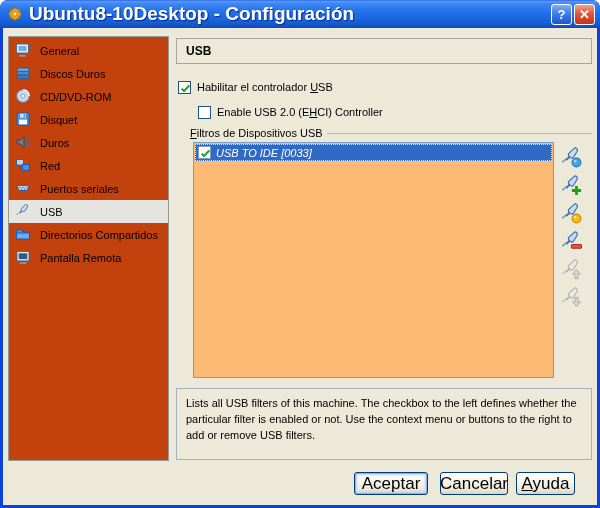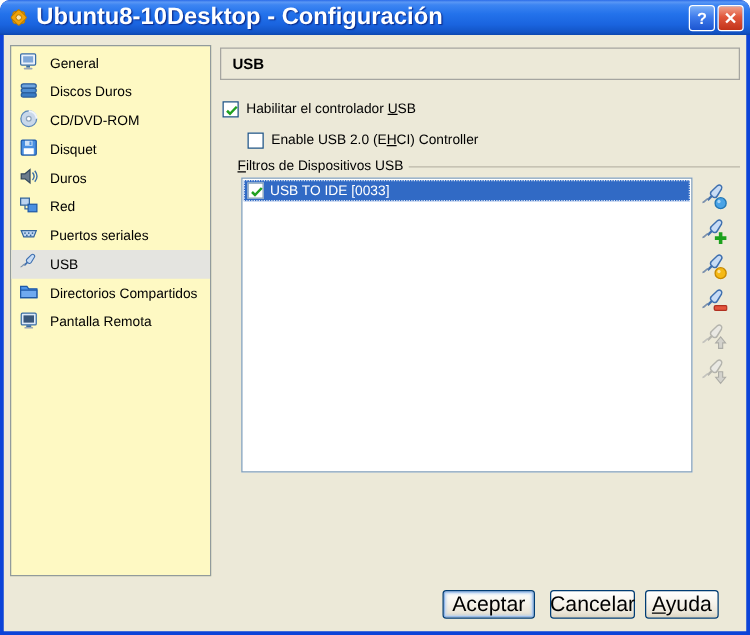--- a/index.html
+++ b/index.html
@@ -28,21 +28,21 @@
   .tb-btn{
     width:21px;height:21px;margin-left:2px;border:1px solid #fff;border-radius:3px;
     color:#fff;font-weight:bold;font-size:13px;line-height:19px;text-align:center;
     cursor:default;
   }
   .tb-help{background:linear-gradient(180deg,#7DB1F8 0%,#3F7CEC 45%,#1C55D0 100%);}
   .tb-close{background:linear-gradient(180deg,#F0A48E 0%,#E1573B 45%,#C2331A 100%);}
   
   .sidebar{
     position:absolute;left:8px;top:36px;width:161px;height:425px;
-    background:#fef9c3;border:1px solid #919B9C;padding-top:2px;
+    background:#c2410c;border:1px solid #919B9C;padding-top:2px;
   }
   .side-item{
     height:23px;display:flex;align-items:center;gap:9px;padding-left:6px;
     white-space:nowrap;
   }
   .side-item.selected{background:#E4E4E0;}
   .side-item svg{flex:0 0 auto;}
   
   .header-box{
     position:absolute;left:176px;top:38px;width:416px;height:26px;
@@ -56,21 +56,21 @@
     width:13px;height:13px;background:#fff;border:1px solid #1D5281;
     position:relative;flex:0 0 auto;
   }
   .group-row{
     position:absolute;left:190px;top:127px;width:402px;
     display:flex;align-items:center;gap:4px;
   }
   .group-row .line{flex:1;height:1px;background:#BAB7A8;}
   .list-box{
     position:absolute;left:193px;top:142px;width:361px;height:236px;
-    background:#ffffff;border:1px solid #7F9DB9;padding:1px;
+    background:#fdba74;border:1px solid #7F9DB9;padding:1px;font-style:italic;
   }
   .list-row{
     height:17px;background:#316AC5;color:#fff;
     display:flex;align-items:center;gap:5px;padding-left:3px;
     outline:1px dotted #DCE6F5;outline-offset:-1px;
   }
   .list-row .checkbox{border:1px solid #7F9DB9;}
   .u{text-decoration:underline;}
   
   .fcol{position:absolute;left:559px;top:145px;width:26px;}
@@ -298,20 +298,23 @@
         </svg>
     </div>
     <div class="fbtn disabled">
       <svg width="22" height="22" viewBox="0 0 20 20">
           <use href="#plug-gray"></use>
           <path d="M15,18.8 l-3.6,-4.4 h2.1 v-4 h3 v4 h2.1 z" fill="#CFCFCB" stroke="#A2A29E" stroke-width="0.8"></path>
         </svg>
     </div>
   </div>
 
+  <div class="desc-box">
+    <span>Lists all USB filters of this machine. The checkbox to the left defines whether the particular filter is enabled or not. Use the context menu or buttons to the right to add or remove USB filters.</span>
+  </div>
 
   <div class="btn btn-ok">
     <span>Aceptar</span>
   </div>
   <div class="btn btn-cancel">
     <span>Cancelar</span>
   </div>
   <div class="btn btn-help">
     <span><span class="u">A</span><span>yuda</span></span>
   </div>

